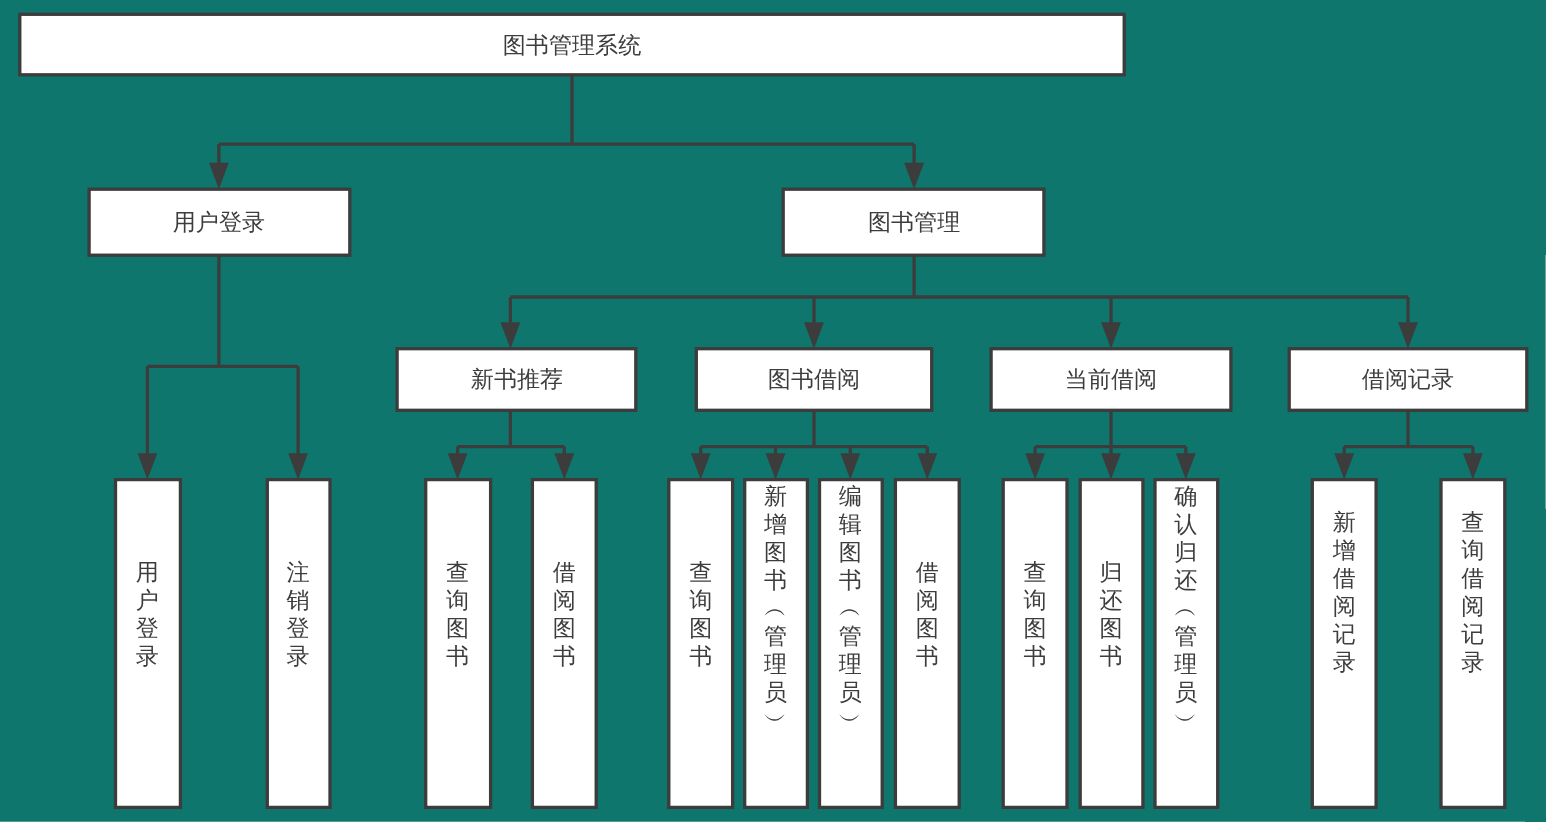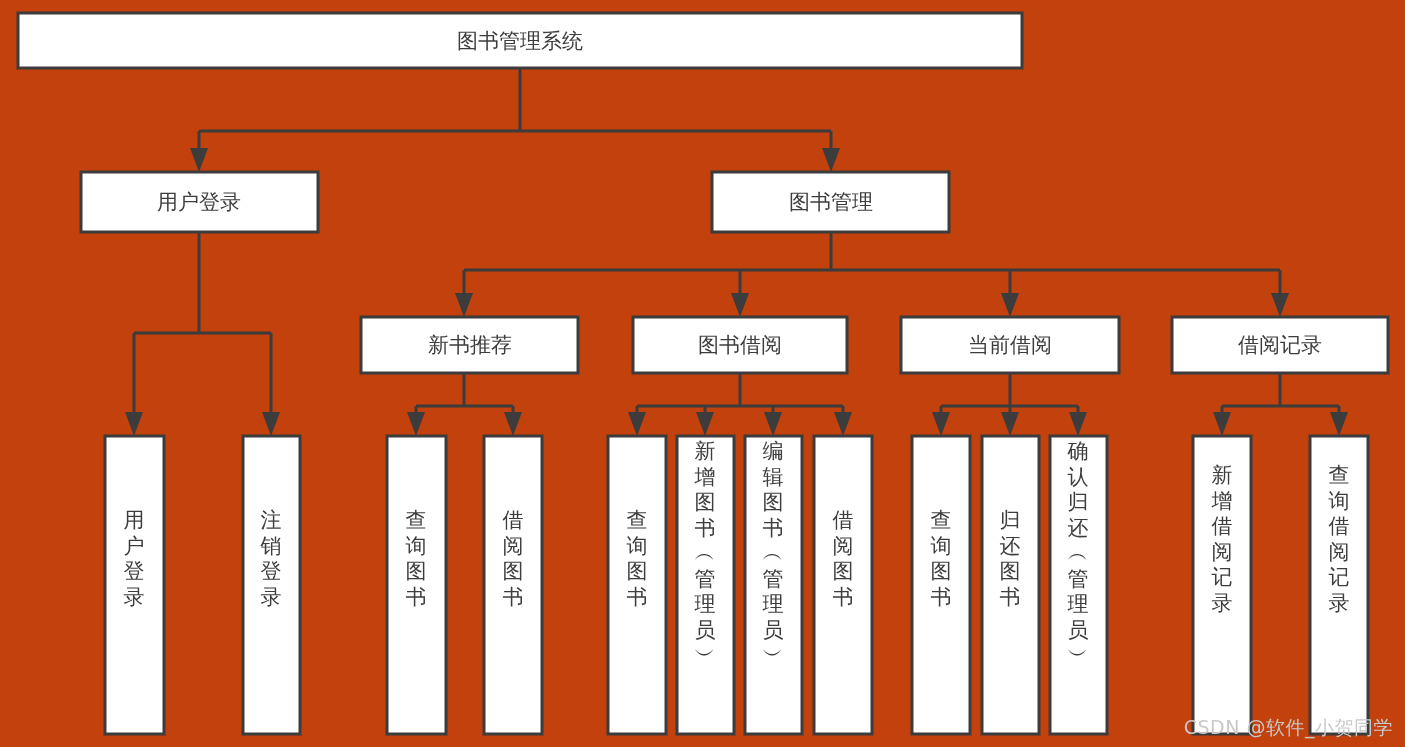--- a/index.html
+++ b/index.html
@@ -12,21 +12,21 @@
     width: 1405px;
     height: 747px;
     font-family: "DejaVu Sans", "Liberation Sans", sans-serif;
     overflow: hidden;
     position: relative;
   }
   #diagram-root {
     position: relative;
     width: 1405px;
     height: 747px;
-    background: #c2410c;
+    background: #0f766e;
   }
   svg#tree-svg {
     position: absolute;
     top: 0;
     left: 0;
     width: 1405px;
     height: 747px;
     display: block;
   }
   .node-box {
@@ -247,15 +247,14 @@
       <text class="node-label-vertical" x="1222" y="482"><tspan x="1222" dy="0">新</tspan><tspan x="1222" dy="25.5">增</tspan><tspan x="1222" dy="25.5">借</tspan><tspan x="1222" dy="25.5">阅</tspan><tspan x="1222" dy="25.5">记</tspan><tspan x="1222" dy="25.5">录</tspan></text>
     </g>
 
     <g>
       <rect class="node-box" x="1310" y="436" width="58" height="298"></rect>
       <text class="node-label-vertical" x="1339" y="482"><tspan x="1339" dy="0">查</tspan><tspan x="1339" dy="25.5">询</tspan><tspan x="1339" dy="25.5">借</tspan><tspan x="1339" dy="25.5">阅</tspan><tspan x="1339" dy="25.5">记</tspan><tspan x="1339" dy="25.5">录</tspan></text>
     </g>
 
   </svg>
 
-  <div class="watermark-text">CSDN @软件_小贺同学</div>
 
 </div>
 
 </body></html>

